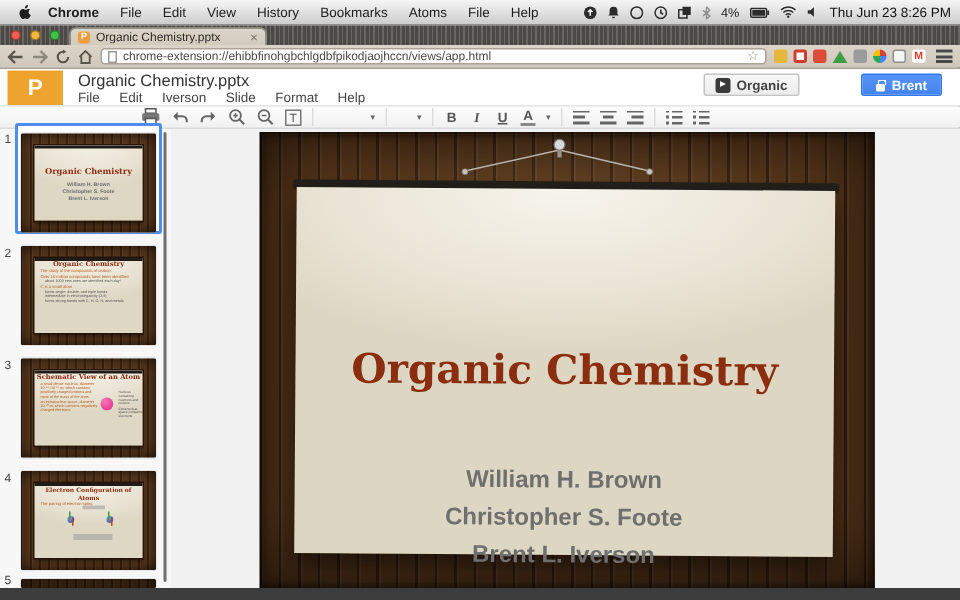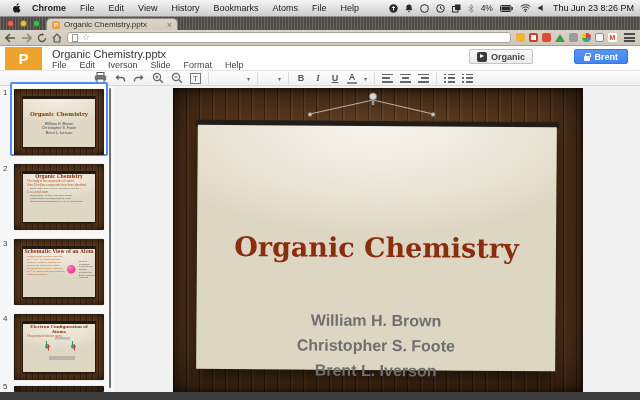--- a/index.html
+++ b/index.html
@@ -259,20 +259,21 @@
           <path d="M5 0l2.2 1.5L5 3z" fill="#5a564e"></path>
         </svg>
       </span>
     <span class="navbtn">
         <svg width="10" height="10" viewBox="0 0 10 10">
           <path d="M1 5 5 1l4 4M2.2 4.5V9h5.6V4.5" stroke="#5a564e" stroke-width="1.2" fill="none"></path>
         </svg>
       </span>
     <div class="addressbar">
       <span class="doc-ico"></span>
+      <span class="url">chrome-extension://ehibbfinohgbchlgdbfpikodjaojhccn/views/app.html</span>
       <span class="star">☆</span>
     </div>
     <span class="ext-row">
       <span class="ext yellow"></span>
       <span class="ext redbadge"></span>
       <span class="ext orange"></span>
       <span class="ext drive"></span>
       <span class="ext gray"></span>
       <span class="ext colorful"></span>
       <span class="ext screen"></span>

